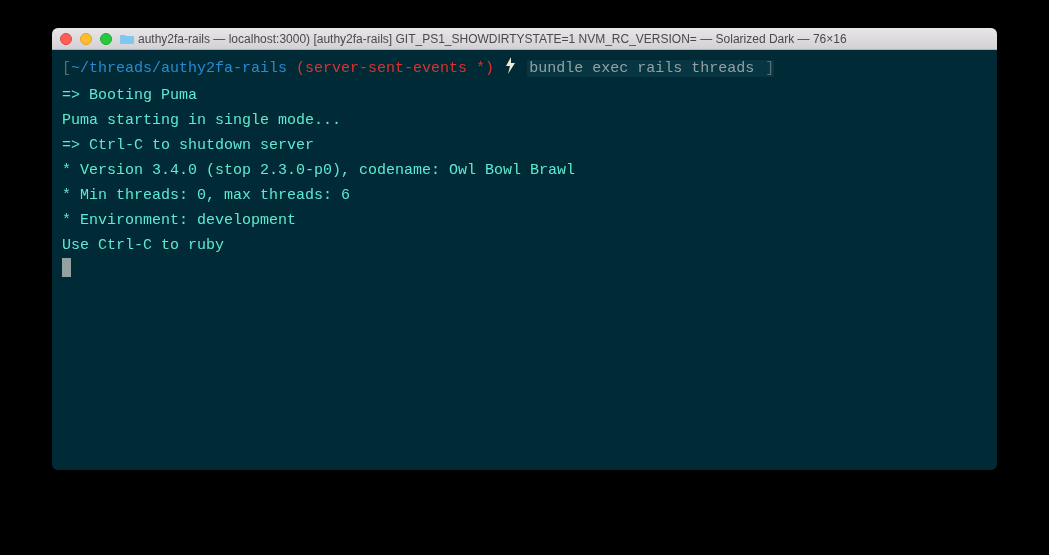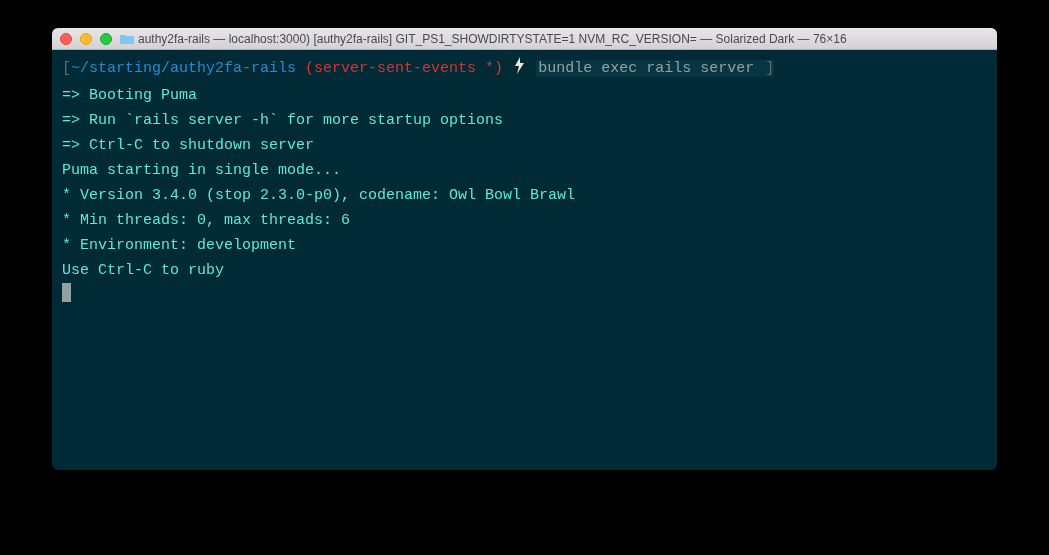--- a/index.html
+++ b/index.html
@@ -104,26 +104,25 @@
     </div>
     <span class="folder-icon">
       <svg width="14" height="12" viewBox="0 0 14 12">
         <path d="M1 2 h4 l1 1 h7 a1 1 0 0 1 1 1 v6 a1 1 0 0 1 -1 1 H1 a1 1 0 0 1 -1 -1 V3 a1 1 0 0 1 1 -1 z" fill="#7fc7ef"></path>
       </svg>
     </span>
     <div class="title-text">authy2fa-rails — localhost:3000) [authy2fa-rails] GIT_PS1_SHOWDIRTYSTATE=1 NVM_RC_VERSION= — Solarized Dark — 76×16</div>
   </div>
 
   <div class="term">
-    <div class="line"><span class="base01">[</span><span class="blue">~/starting/authy2fa-rails</span><span class="red"> (</span><span class="red">server-sent-events *</span><span class="red">) </span><span class="bolt"><svg width="11" height="17" viewBox="0 0 11 17">
+    <div class="line"><span class="base01">[</span><span class="blue">~/threads/authy2fa-rails</span><span class="red"> (</span><span class="red">server-sent-events *</span><span class="red">) </span><span class="bolt"><svg width="11" height="17" viewBox="0 0 11 17">
             <path d="M6 0 L1 9 H5 L3 17 L10 6 H6 Z" fill="#eee8d5"></path>
-          </svg></span><span> </span><span class="cmd cmd-bg">bundle exec rails server </span><span class="base01 end-brkt">]</span></div>
+          </svg></span><span> </span><span class="cmd cmd-bg">bundle exec rails threads </span><span class="base01 end-brkt">]</span></div>
     <div class="line base1">=&gt; Booting Puma</div>
-    <div class="line base1">=&gt; Run `rails server -h` for more startup options</div>
+    <div class="line base1">Puma starting in single mode...</div>
     <div class="line base1">=&gt; Ctrl-C to shutdown server</div>
-    <div class="line base1">Puma starting in single mode...</div>
     <div class="line base1">* Version 3.4.0 (stop 2.3.0-p0), codename: Owl Bowl Brawl</div>
     <div class="line base1">* Min threads: 0, max threads: 6</div>
     <div class="line base1">* Environment: development</div>
     <div class="line base1">Use Ctrl-C to ruby</div>
     <div class="line"><span class="cursor"></span></div>
   </div>
 </div>
 
 </body></html>

